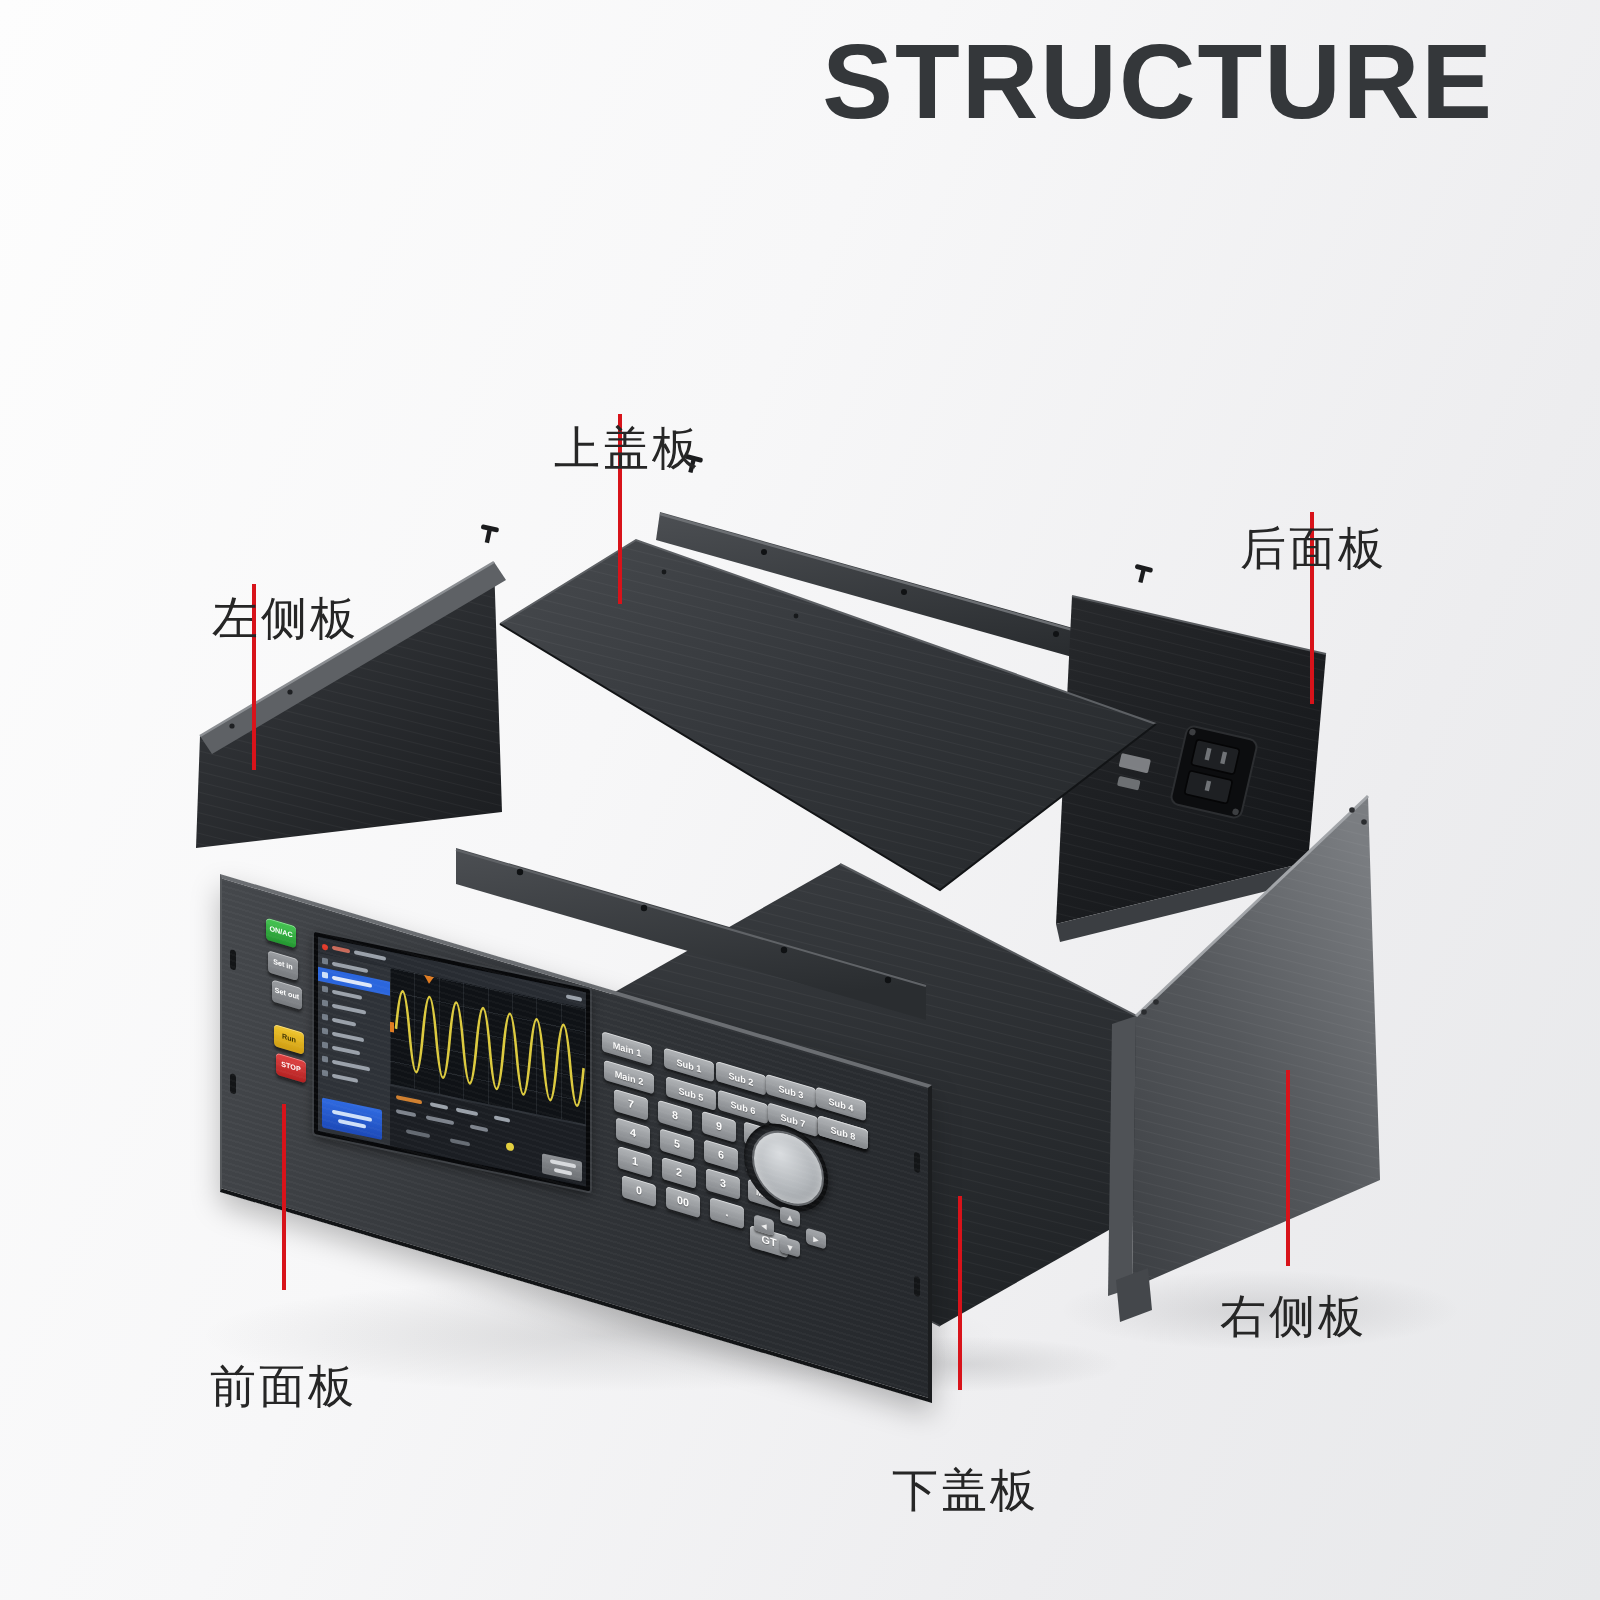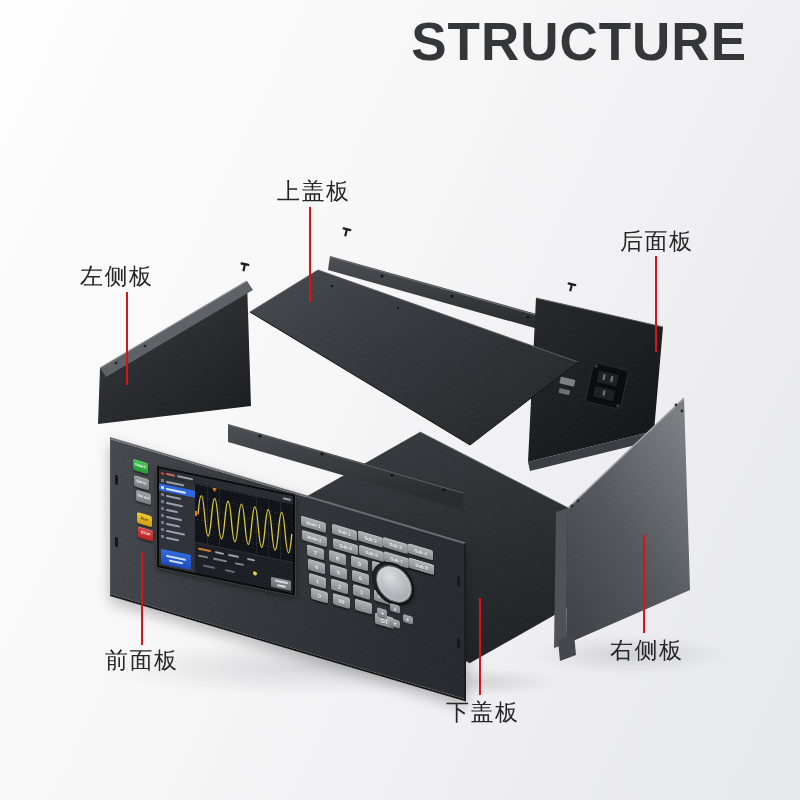--- a/index.html
+++ b/index.html
@@ -17,20 +17,21 @@
     color:#34373a;line-height:1.05;
   }
   .title-block .subtitle{
     margin-top:3px;font-size:27px;font-weight:700;color:#e60012;letter-spacing:2px;
   }
 
   
   .part-label{
     position:absolute;font-size:23px;color:#262626;letter-spacing:1.5px;z-index:50;
     white-space:nowrap;
+    margin-top:33px;
   }
   .leader{position:absolute;width:2px;background:#d8131a;z-index:45;}
 
   
   svg.chassis{position:absolute;left:0;top:0;z-index:10;}
 
   
   .front-panel{
     position:absolute;left:110px;top:437px;width:353px;height:155px;z-index:20;
     transform:skewY(16.5deg);transform-origin:0 0;
@@ -379,24 +380,24 @@
     <div class="abtn" style="left:279px;top:96px">▼</div>
   </div>
 
   <div class="leader" style="left:126px;top:292px;height:93px"></div>
   <div class="leader" style="left:309px;top:207px;height:95px"></div>
   <div class="leader" style="left:655px;top:256px;height:96px"></div>
   <div class="leader" style="left:141px;top:552px;height:93px"></div>
   <div class="leader" style="left:479px;top:598px;height:97px"></div>
   <div class="leader" style="left:643px;top:535px;height:98px"></div>
 
-  <div class="part-label" style="left:80px;top:261px">左侧板</div>
+  <div class="part-label" style="left:106px;top:261px">左侧板</div>
   <div class="part-label" style="left:277px;top:176px">上盖板</div>
   <div class="part-label" style="left:620px;top:226px">后面板</div>
   <div class="part-label" style="left:105px;top:645px">前面板</div>
   <div class="part-label" style="left:446px;top:697px">下盖板</div>
-  <div class="part-label" style="left:610px;top:635px">右侧板</div>
+  <div class="part-label" style="left:610px;top:610px">右侧板</div>
 
   <div class="title-block">
     <h1>STRUCTURE</h1>
   </div>
 
 </div>
 
 </body></html>

